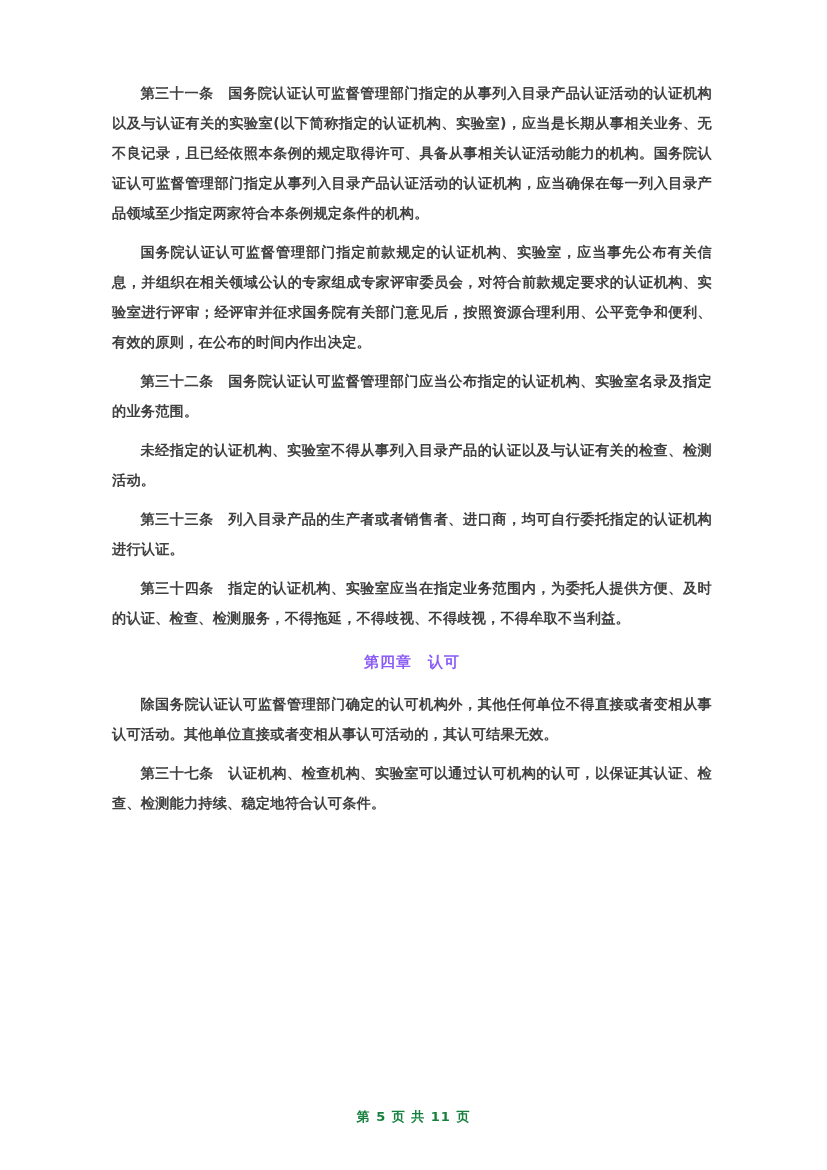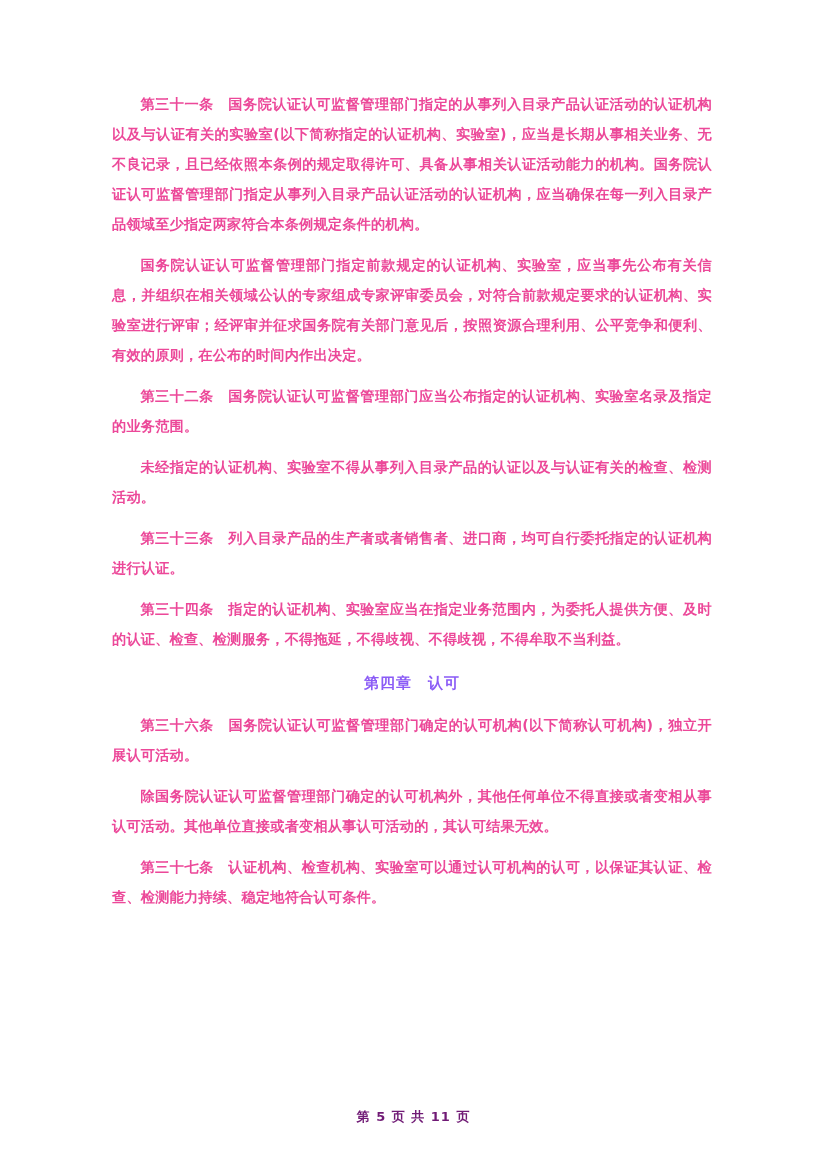--- a/index.html
+++ b/index.html
@@ -21,24 +21,24 @@
   .content {
     position: absolute;
     left: 112px;
     top: 78px;
     width: 600px;
   }
   .para {
     font-family: "DejaVu Sans", sans-serif;
     font-size: 14.2px;
     line-height: 30px;
-    color: #ec4899;
+    color: #404040;
     text-align: justify;
     text-justify: inter-ideograph;
-    margin: 11px 0 9px 0;
+    margin: 0 0 9px 0;
     text-indent: 2em;
     letter-spacing: 0.2px;
     font-weight: 600;
   }
   .chapter-heading {
     font-family: "DejaVu Sans", sans-serif;
     font-size: 15px;
     font-weight: bold;
     color: #8b5cf6;
     text-align: center;
@@ -48,21 +48,21 @@
   }
   .footer {
     position: absolute;
     left: 0;
     right: 0;
     bottom: 44px;
     text-align: center;
     font-family: "DejaVu Sans", sans-serif;
     font-size: 13px;
     font-weight: bold;
-    color: #701a75;
+    color: #15803d;
     letter-spacing: 1px;
   }
   .footer .num {
     display: inline;
   }
 </style>
 </head>
 <body>
 
 <div class="page">
@@ -70,21 +70,20 @@
 
     <p class="para">第三十一条　国务院认证认可监督管理部门指定的从事列入目录产品认证活动的认证机构以及与认证有关的实验室(以下简称指定的认证机构、实验室)，应当是长期从事相关业务、无不良记录，且已经依照本条例的规定取得许可、具备从事相关认证活动能力的机构。国务院认证认可监督管理部门指定从事列入目录产品认证活动的认证机构，应当确保在每一列入目录产品领域至少指定两家符合本条例规定条件的机构。</p>
     <p class="para">国务院认证认可监督管理部门指定前款规定的认证机构、实验室，应当事先公布有关信息，并组织在相关领域公认的专家组成专家评审委员会，对符合前款规定要求的认证机构、实验室进行评审；经评审并征求国务院有关部门意见后，按照资源合理利用、公平竞争和便利、有效的原则，在公布的时间内作出决定。</p>
     <p class="para">第三十二条　国务院认证认可监督管理部门应当公布指定的认证机构、实验室名录及指定的业务范围。</p>
     <p class="para">未经指定的认证机构、实验室不得从事列入目录产品的认证以及与认证有关的检查、检测活动。</p>
     <p class="para">第三十三条　列入目录产品的生产者或者销售者、进口商，均可自行委托指定的认证机构进行认证。</p>
     <p class="para">第三十四条　指定的认证机构、实验室应当在指定业务范围内，为委托人提供方便、及时的认证、检查、检测服务，不得拖延，不得歧视、不得歧视，不得牟取不当利益。</p>
 
     <h2 class="chapter-heading">第四章　认可</h2>
 
-    <p class="para">第三十六条　国务院认证认可监督管理部门确定的认可机构(以下简称认可机构)，独立开展认可活动。</p>
     <p class="para">除国务院认证认可监督管理部门确定的认可机构外，其他任何单位不得直接或者变相从事认可活动。其他单位直接或者变相从事认可活动的，其认可结果无效。</p>
     <p class="para">第三十七条　认证机构、检查机构、实验室可以通过认可机构的认可，以保证其认证、检查、检测能力持续、稳定地符合认可条件。</p>
 
   </div>
 
   <div class="footer">
     <span class="num">第</span>
     <span class="num">5</span>
     <span class="num">页  共</span>
     <span class="num">11</span>

